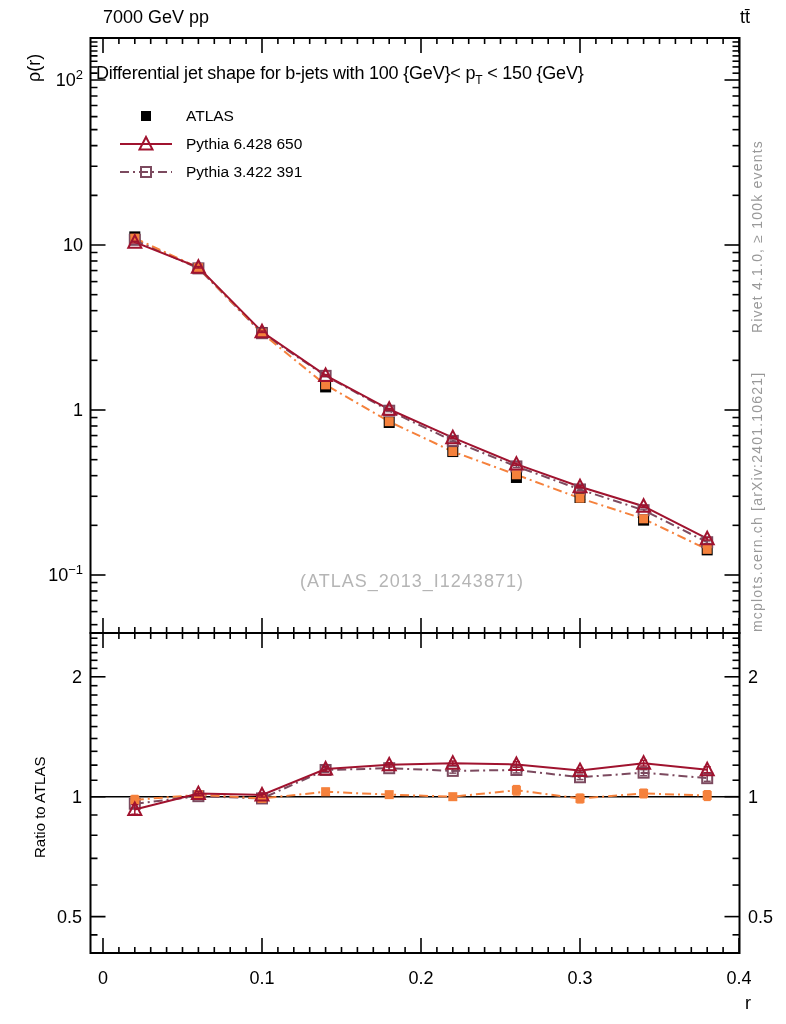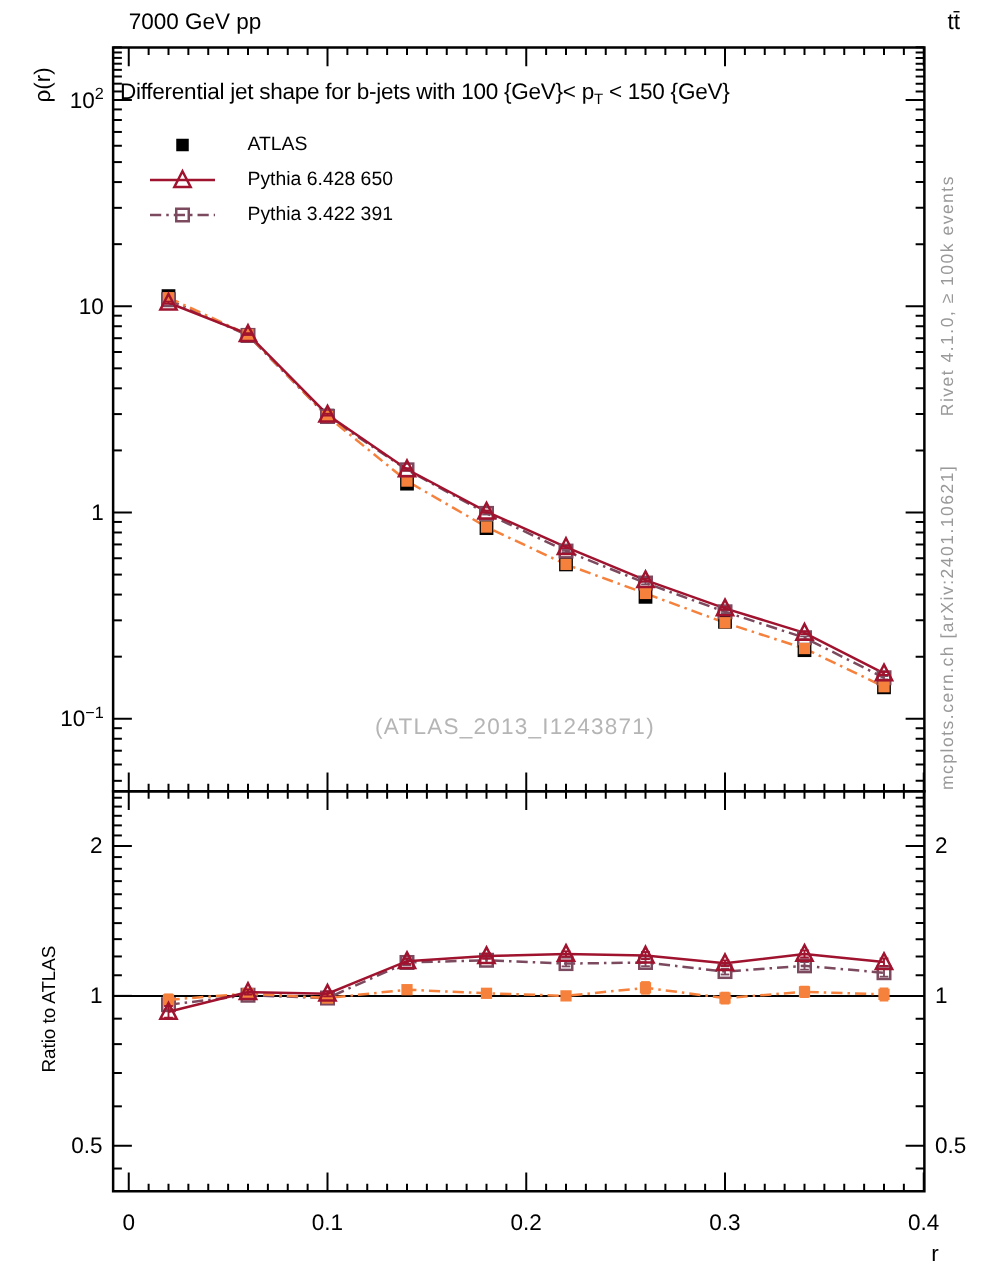--- a/index.html
+++ b/index.html
@@ -1,33 +1,33 @@
 <!DOCTYPE html>
 <html><head>
 <meta charset="utf-8">
 <style>
   html,body{margin:0;padding:0;background:#fff;}
   .page{position:relative;width:786px;height:1024px;background:#fff;overflow:hidden;
-        font-family:"Liberation Sans",sans-serif;color:#000;}
+        font-family:"Liberation Sans",sans-serif;color:#000;border-radius:12px;}
   .hdr-left{position:absolute;left:103px;top:7px;font-size:18px;white-space:nowrap;}
-  .hdr-right{position:absolute;right:18px;top:7px;font-size:18px;white-space:nowrap;}
+  .hdr-right{position:absolute;right:36px;top:7px;font-size:18px;white-space:nowrap;}
   .plot-title{position:absolute;left:96px;top:63px;font-size:18px;white-space:nowrap;letter-spacing:-0.2px;}
   .plot-title sub{font-size:12px;}
   .rot{transform:rotate(-90deg);transform-origin:0 0;position:absolute;white-space:nowrap;}
   .ylab-top{left:24px;top:82px;font-size:18px;}
   .ylab-bot{left:31px;top:858px;font-size:15px;}
   .note{color:#999;font-size:14px;letter-spacing:1.2px;}
   .note-top{left:749px;top:333px;}
   .note-bot{left:749px;top:632px;}
   .watermark{position:absolute;left:412px;top:571px;transform:translateX(-50%);
              font-size:18px;color:#b5b5b5;letter-spacing:1px;white-space:nowrap;}
   .legend{position:absolute;left:118px;top:102px;}
   .legend-row{display:flex;align-items:center;height:28px;}
   .legend-row svg{width:56px;height:20px;flex:0 0 auto;}
-  .legend-label{font-size:15.5px;margin-left:24px;white-space:nowrap;}
+  .legend-label{font-size:15.5px;margin-left:12px;white-space:nowrap;}
   svg text{font-family:"Liberation Sans",sans-serif;}
 </style>
 </head>
 <body>
 
 <div class="page">
   <div class="hdr-left">7000 GeV pp</div>
   <div class="hdr-right">tt̄</div>
 
   <div class="rot ylab-top">ρ(r)</div>

